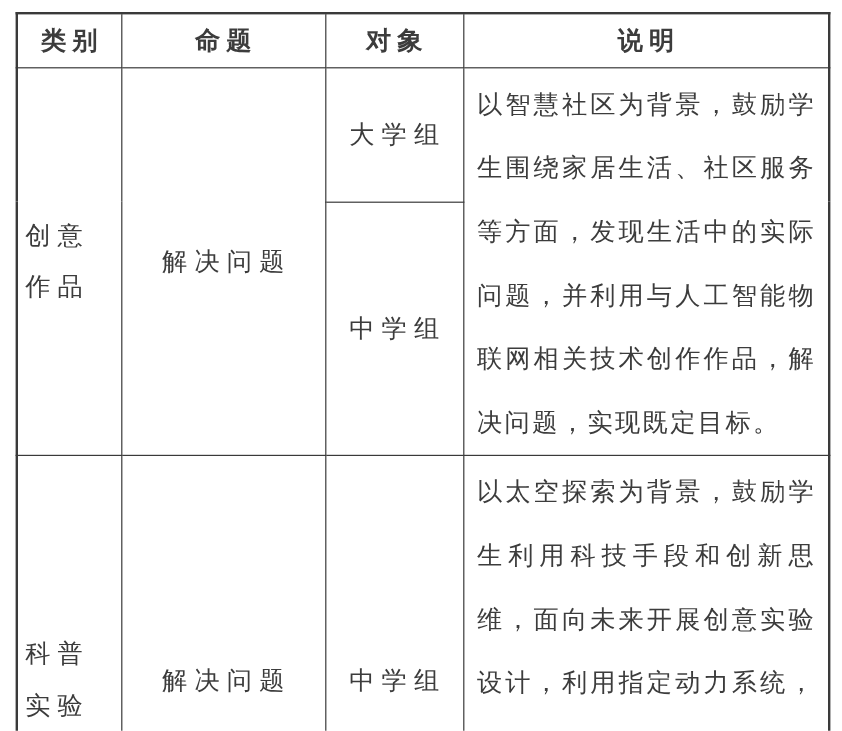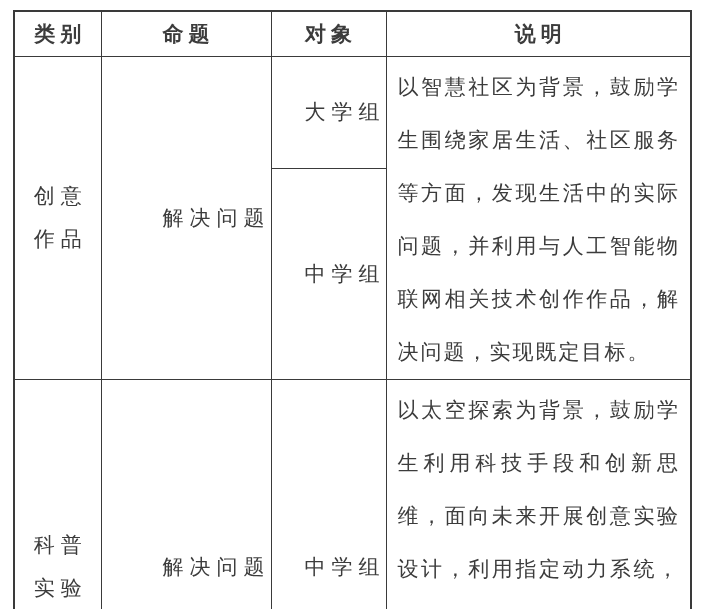--- a/index.html
+++ b/index.html
@@ -37,28 +37,27 @@
   tr.row-mid    { height: 165px; }
   tr.row-second { height: 291px; }
   th.hcell {
     font-weight: bold;
     text-align: center;
     vertical-align: middle;
     letter-spacing: 5px;
     text-indent: 5px;
   }
   td.cat {
-    text-align: center;
     vertical-align: middle;
     letter-spacing: 6px;
     text-indent: 6px;
   }
   td.cat .line { display: block; line-height: 43px; }
   td.topic, td.group {
-    text-align: right;
+    text-align: center;
     vertical-align: middle;
     letter-spacing: 6px;
     text-indent: 6px;
     white-space: nowrap;
   }
   td.desc {
     vertical-align: top;
     padding: 4px 10px 0 11px;
     line-height: 53px;
     letter-spacing: 2px;

